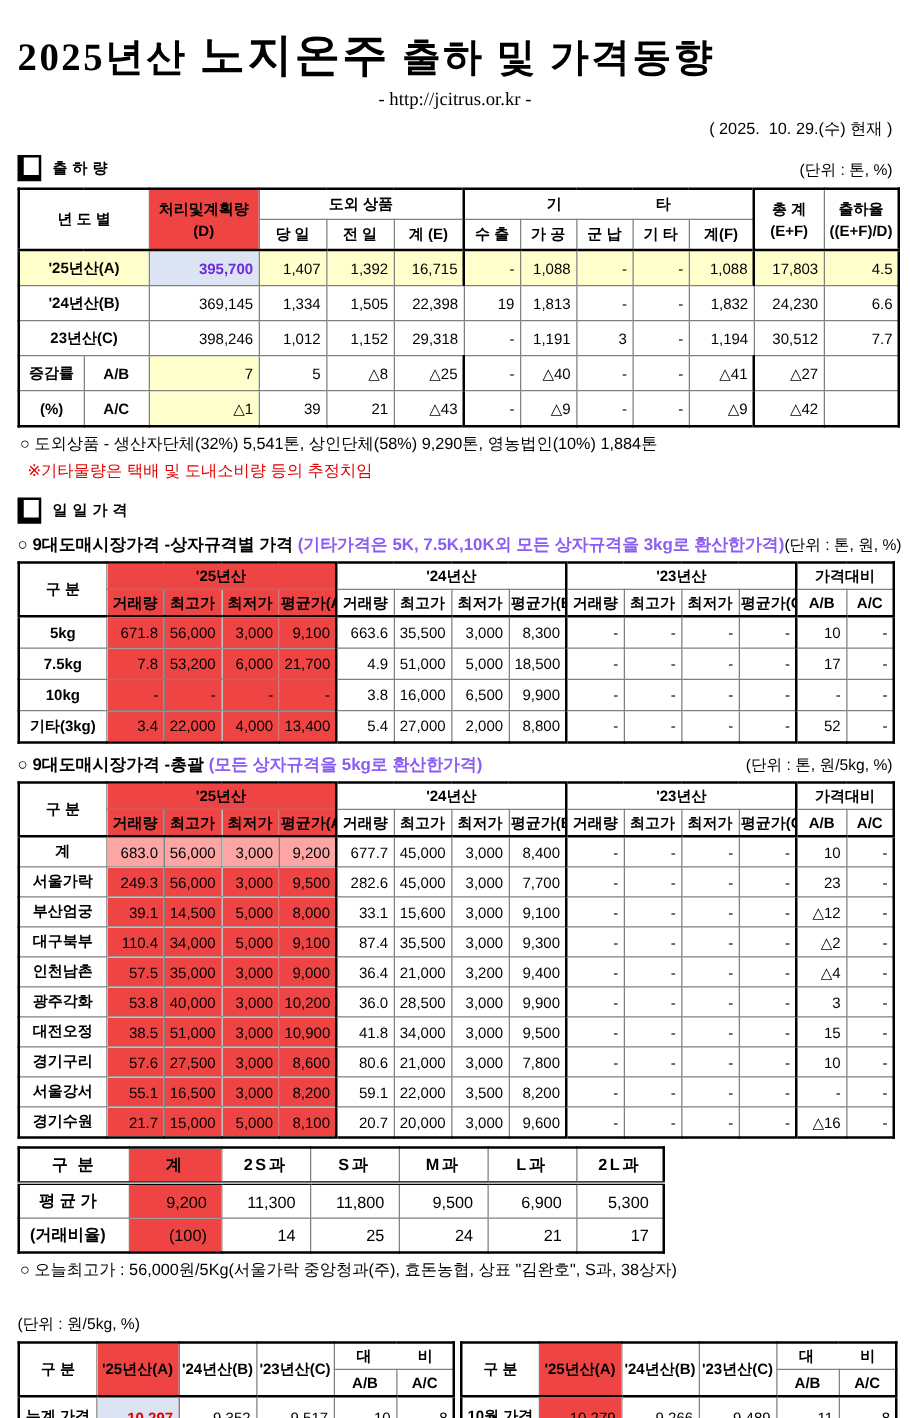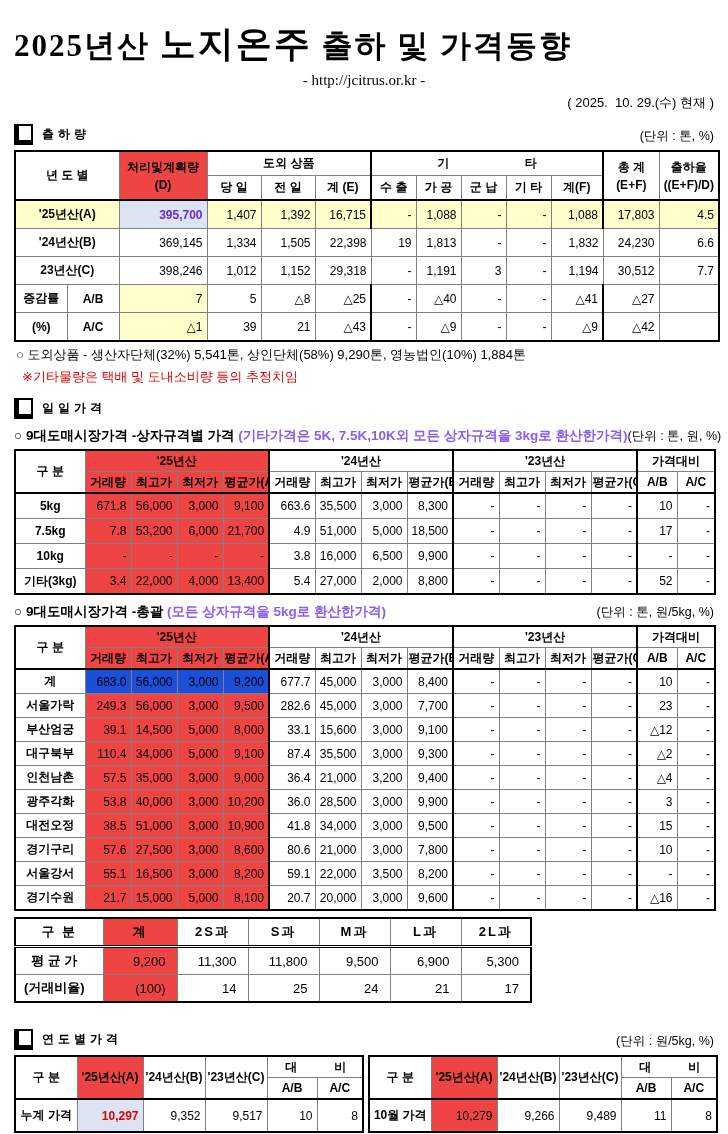--- a/index.html
+++ b/index.html
@@ -40,21 +40,21 @@
   #t1 thead tr:first-child th:nth-child(4),
   #t1 thead tr:first-child th:nth-child(5),
   #t1 thead tr:last-child th:nth-child(4),
   #t1 tr.y td:nth-child(6), #t1 tr.y td:nth-child(11),
   #t1 tr.chg td:nth-child(7), #t1 tr.chg td:nth-child(12) { border-left:2px solid #000; }
 
   
   #t2 th, #t3 th { height:20px; }
   #t2 td { height:24px; }
   #t3 td { height:23px; }
-  #t3 tr.tot td:nth-child(n+2):nth-child(-n+5) { background:#1d4ed8; }
+  #t3 tr.tot td:nth-child(n+2):nth-child(-n+5) { background:#fca5a5; }
   #t2 thead tr:first-child th:nth-child(n+3):nth-child(-n+5),
   #t2 thead tr:last-child th:nth-child(5), #t2 thead tr:last-child th:nth-child(9), #t2 thead tr:last-child th:nth-child(13),
   #t2 tbody td:nth-child(6), #t2 tbody td:nth-child(10), #t2 tbody td:nth-child(14),
   #t3 thead tr:first-child th:nth-child(n+3):nth-child(-n+5),
   #t3 thead tr:last-child th:nth-child(5), #t3 thead tr:last-child th:nth-child(9), #t3 thead tr:last-child th:nth-child(13),
   #t3 tbody td:nth-child(6), #t3 tbody td:nth-child(10), #t3 tbody td:nth-child(14) { border-left:2px solid #000; }
 
   
   #t4 { width:516px; }
   #t4 th { height:26px; font-size:13px; letter-spacing:2px; }
@@ -604,26 +604,23 @@
           <td>(100)</td>
           <td>14</td>
           <td>25</td>
           <td>24</td>
           <td>21</td>
           <td>17</td>
         </tr>
     </tbody>
   </table>
 
+  <div class="note">○ 오늘최고가 : 56,000원/5Kg(서울가락 중앙청과(주), 효돈농협, 상표 "김완호", S과, 38상자)</div>
 
   <div class="sec" style="margin-top:26px;">
-    <div class="sec-title">
-        <span class="sq"></span>
-        <span>연도별가격</span>
-      </div>
     <div class="unit">(단위 : 원/5kg, %)</div>
   </div>
 
   <div class="yr-wrap">
     <table class="rpt yr" id="t5l">
       <colgroup>
         <col style="width:62px">
           <col class="y" style="width:66px">
           <col style="width:62px">
           <col style="width:62px">

